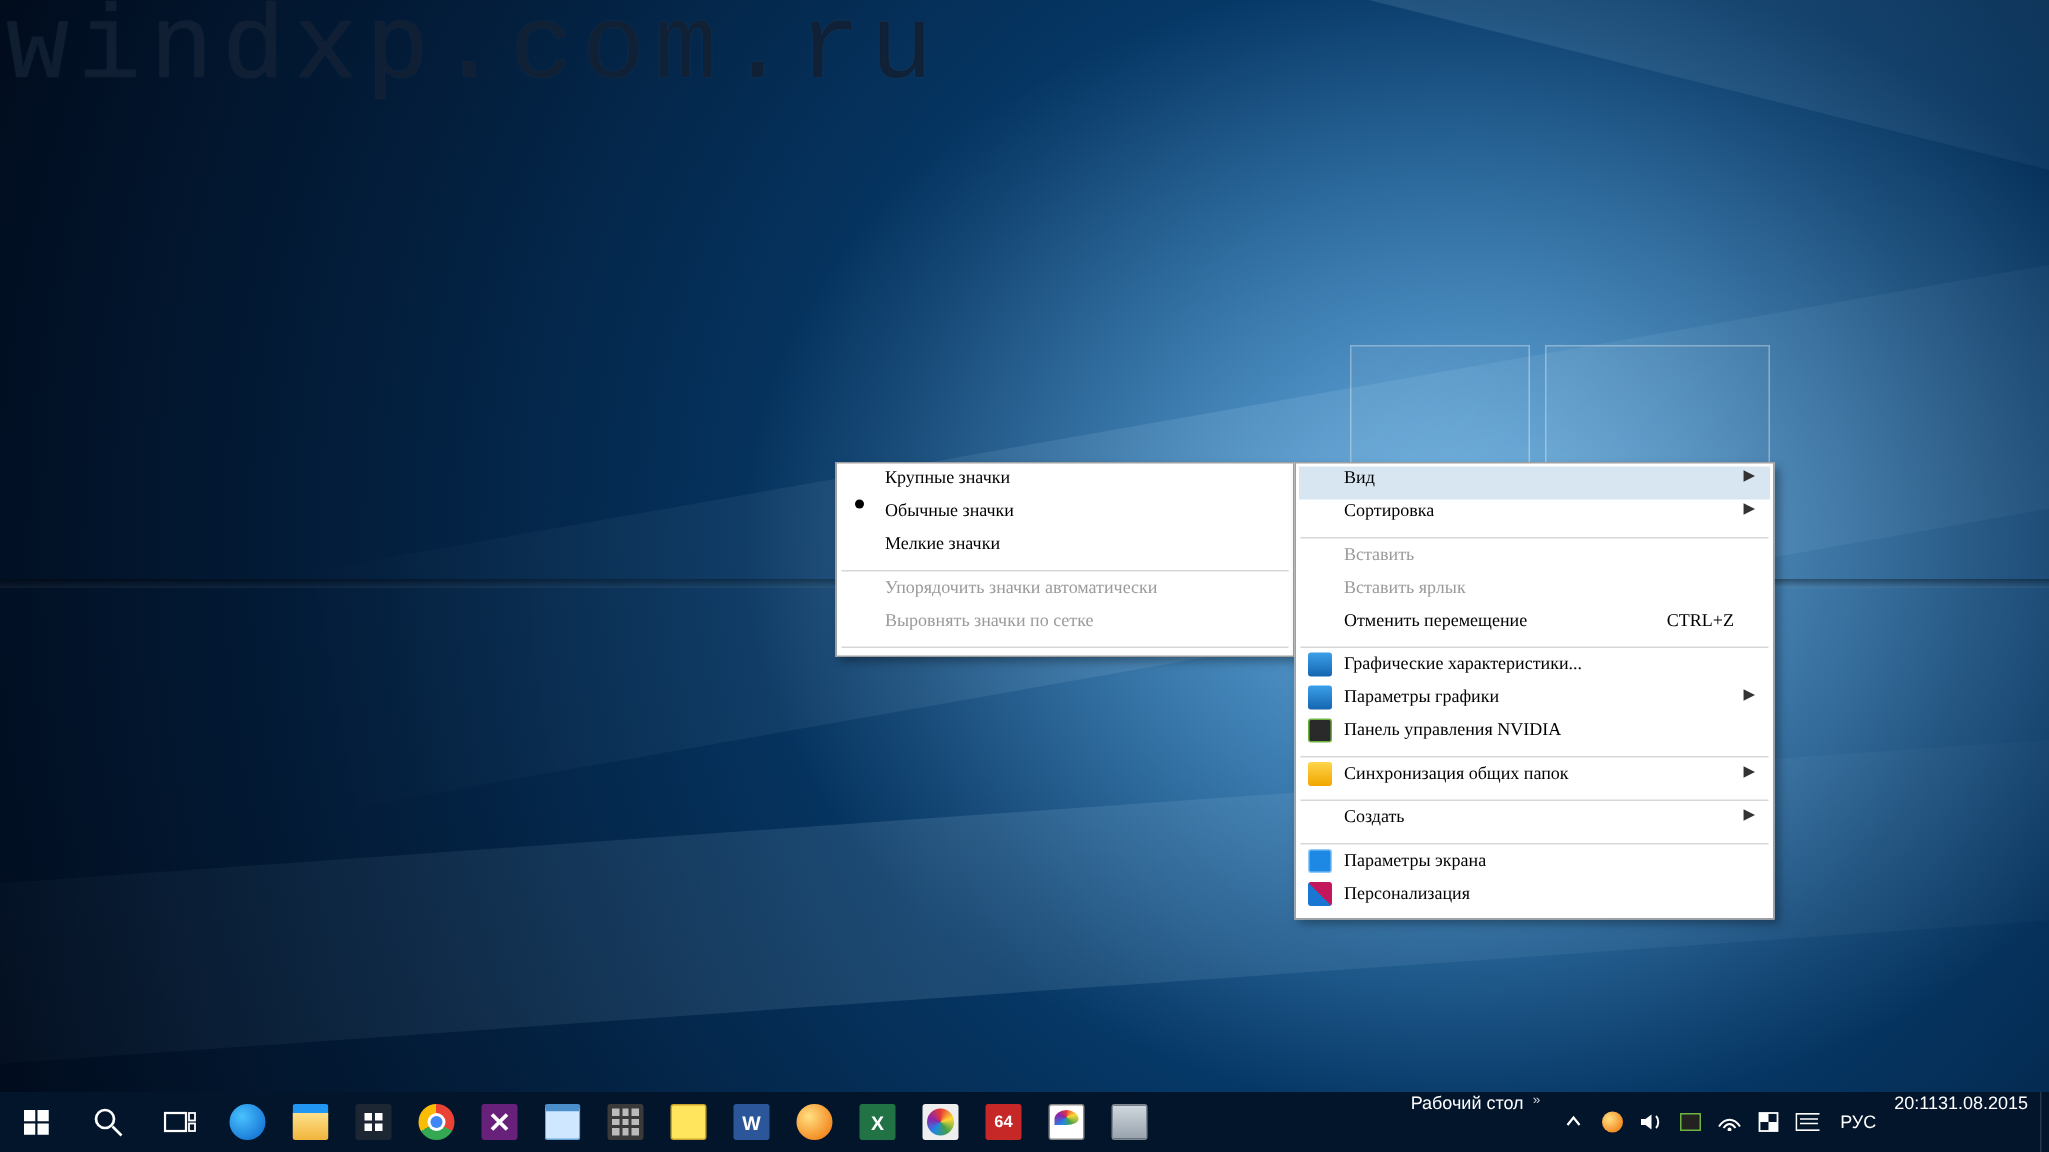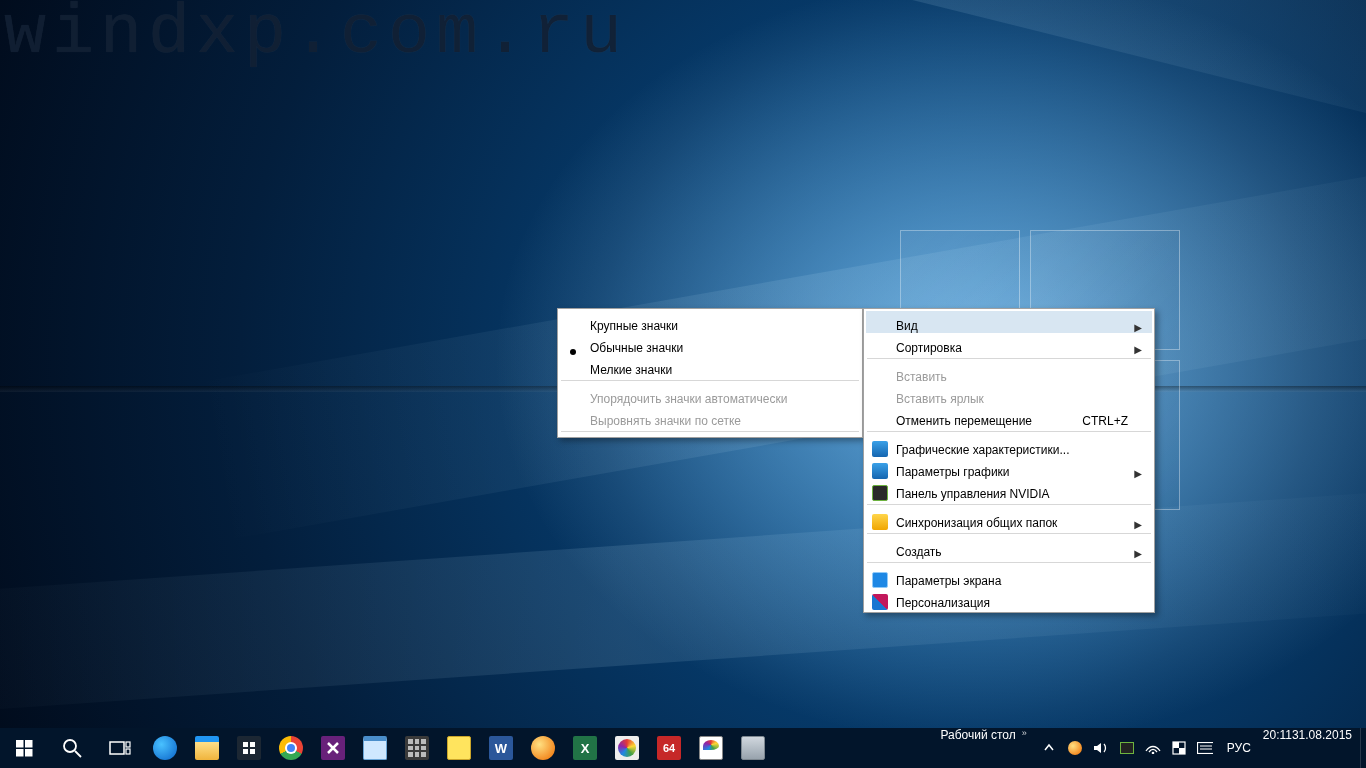--- a/index.html
+++ b/index.html
@@ -27,29 +27,29 @@
     user-select:none;
   }
 
   
   .ctxmenu {
     position:absolute; background:#fff; border:1px solid #a0a0a0;
     box-shadow:3px 3px 6px rgba(0,0,0,.35);
     font-size:12px; color:#000; padding:2px;
   }
   .ctx-item {
-    display:flex; align-items:flex-end; height:22px;
-    padding:0 28px 0 30px; position:relative; white-space:nowrap;
+    display:flex; align-items:flex-start; height:22px;
+    padding:0 28px 0 30px; position:relative; white-space:nowrap;font-family:Liberation Serif, serif;
   }
   .ctx-item.hover { background:#d8e6f2; }
   .ctx-item.disabled { color:#9a9a9a; }
   .ctx-sep { height:1px; margin:3px 1px; background:#d7d7d7; }
   .ctx-check { position:absolute; left:10px; width:6px; height:6px; border-radius:50%; background:#000; }
   .ctx-arrow { position:absolute; right:10px; font-size:10px; color:#333; }
-  .ctx-shortcut { position:absolute; right:24px; color:#000;margin-top:36px; }
+  .ctx-shortcut { position:absolute; right:24px; color:#000; }
   .ctx-icon { position:absolute; left:6px; width:16px; height:16px; display:flex; align-items:center; justify-content:center; }
   .ico16 { width:16px; height:16px; }
 
   
   .ico-intel   { background:linear-gradient(#3aa0e8,#1565b0); border-radius:2px; }
   .ico-nvidia  { background:#2a2a2a; border:1px solid #6db33f; border-radius:2px; }
   .ico-sync    { background:linear-gradient(#ffd54a,#f0a500); border-radius:2px; }
   .ico-display { background:#1e88e5; border:1px solid #90caf9; border-radius:2px; }
   .ico-personal{ background:linear-gradient(45deg,#1976d2 0 50%,#c2185b 50% 100%); border-radius:2px; }
 
@@ -108,21 +108,21 @@
     <div class="ctx-sep"></div>
     <div class="ctx-item disabled">
       <span>Упорядочить значки автоматически</span>
     </div>
     <div class="ctx-item disabled">
       <span>Выровнять значки по сетке</span>
     </div>
     <div class="ctx-sep"></div>
   </div>
 
-  <div class="ctxmenu" style="left:863px; top:308px; width:292px;">
+  <div class="ctxmenu" style="left:863px; top:308px; width:320px;">
     <div class="ctx-item hover">
       <span>Вид</span>
       <span class="ctx-arrow">▶</span>
     </div>
     <div class="ctx-item">
       <span>Сортировка</span>
       <span class="ctx-arrow">▶</span>
     </div>
     <div class="ctx-sep"></div>
     <div class="ctx-item disabled">

